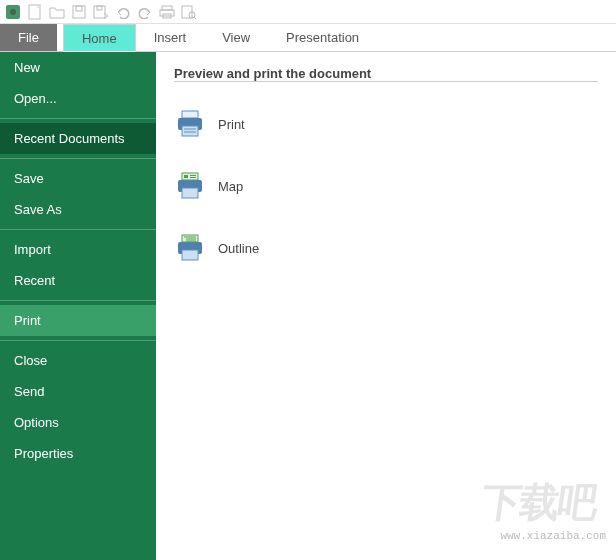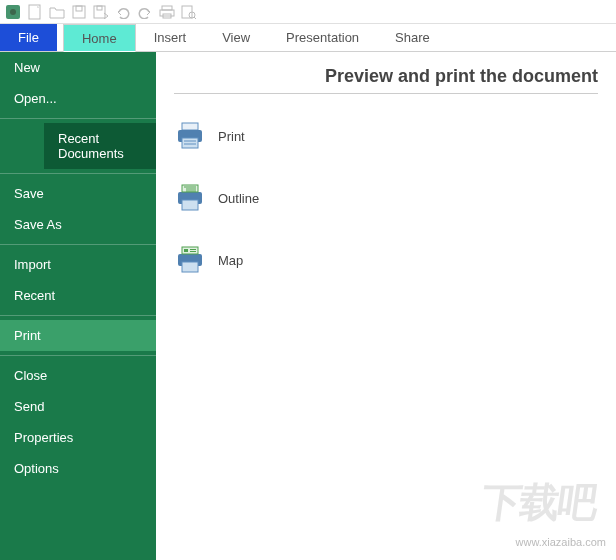--- a/index.html
+++ b/index.html
@@ -39,21 +39,21 @@
   }
   .tab {
     padding: 0 18px;
     display: flex;
     align-items: center;
     color: #555;
     cursor: pointer;
     font-size: 13px;
   }
   .tab.file {
-    background: #1d4ed8;
+    background: #737373;
     color: #fff;
     margin-right: 6px;
   }
   .tab.home {
     border: 1px solid #d0d0d0;
     border-bottom: 1px solid #fff;
     margin-bottom: -1px;
     background: #5eead4;
   }
   .main {
@@ -68,66 +68,64 @@
     flex-direction: column;
     padding-top: 0;
   }
   .sidebar-item {
     padding: 8px 14px;
     cursor: pointer;
     font-size: 13px;
   }
   .sidebar-item.highlight {
     background: #0d5a35;
-    margin-left: 44px;
   }
   .sidebar-item.active {
     background: #3aa06a;
   }
   .sidebar-sep {
     border-top: 1px solid rgba(255,255,255,0.25);
     margin: 4px 0;
   }
   .content {
     flex: 1;
     padding: 14px 18px;
     background: #fff;
   }
   .content-title {
     font-weight: bold;
-    font-size: 18px;
+    font-size: 13px;
     color: #444;
-    padding-bottom: 6px;
     border-bottom: 1px solid #ccc;
     margin-bottom: 18px;
-    text-align: right;
   }
   .content-item {
     display: flex;
     align-items: center;
     gap: 12px;
     padding: 8px 0 22px 0;
     cursor: pointer;
   }
   .content-item-label {
     color: #444;
     font-size: 13px;
   }
   .big-icon {
     width: 32px;
     height: 32px;
     flex-shrink: 0;
   }
   .watermark {
     position: absolute;
     right: 10px;
-    bottom: 12px;
+    bottom: 18px;
     color: #bbb;
     font-size: 11px;
     pointer-events: none;
+    font-family: Liberation Mono, monospace;
   }
   .wm-logo {
     position: absolute;
     right: 20px;
     bottom: 30px;
     color: #ccc;
     font-size: 40px;
     font-weight: bold;
     letter-spacing: -2px;
     transform: skewX(-8deg);
@@ -196,87 +194,86 @@
       </svg>
   </span>
 </div>
 
 <div class="tabs">
   <div class="tab file">File</div>
   <div class="tab home">Home</div>
   <div class="tab">Insert</div>
   <div class="tab">View</div>
   <div class="tab">Presentation</div>
-  <div class="tab">Share</div>
 </div>
 
 <div class="main">
 
   <div class="sidebar">
     <div class="sidebar-item">New</div>
     <div class="sidebar-item">Open...</div>
     <div class="sidebar-sep"></div>
     <div class="sidebar-item highlight">Recent Documents</div>
     <div class="sidebar-sep"></div>
     <div class="sidebar-item">Save</div>
     <div class="sidebar-item">Save As</div>
     <div class="sidebar-sep"></div>
     <div class="sidebar-item">Import</div>
     <div class="sidebar-item">Recent</div>
     <div class="sidebar-sep"></div>
     <div class="sidebar-item active">Print</div>
     <div class="sidebar-sep"></div>
     <div class="sidebar-item">Close</div>
     <div class="sidebar-item">Send</div>
+    <div class="sidebar-item">Options</div>
     <div class="sidebar-item">Properties</div>
-    <div class="sidebar-item">Options</div>
   </div>
 
   <div class="content">
     <div class="content-title">Preview and print the document</div>
 
     <div class="content-item">
       <span class="big-icon">
         <svg width="32" height="32">
             <rect x="8" y="3" width="16" height="7" fill="#e8f0f8" stroke="#6090c0"></rect>
             <rect x="4" y="10" width="24" height="12" rx="2" fill="#5080b0"></rect>
             <rect x="8" y="18" width="16" height="10" fill="#cde0f0" stroke="#6090c0"></rect>
             <line x1="10" y1="21" x2="22" y2="21" stroke="#6090c0"></line>
             <line x1="10" y1="24" x2="22" y2="24" stroke="#6090c0"></line>
           </svg>
       </span>
       <span class="content-item-label">Print</span>
     </div>
 
+
+    <div class="content-item">
+      <span class="big-icon">
+        <svg width="32" height="32">
+            <rect x="4" y="10" width="24" height="12" rx="2" fill="#5080b0"></rect>
+            <rect x="8" y="3" width="16" height="7" fill="#e0f0e0" stroke="#50a050"></rect>
+            <rect x="10" y="5" width="4" height="3" fill="#50a050"></rect>
+            <rect x="16" y="5" width="6" height="1" fill="#50a050"></rect>
+            <rect x="16" y="7" width="6" height="1" fill="#50a050"></rect>
+            <rect x="8" y="18" width="16" height="10" fill="#cde0f0" stroke="#6090c0"></rect>
+          </svg>
+      </span>
+      <span class="content-item-label">Map</span>
+    </div>
 
     <div class="content-item">
       <span class="big-icon">
         <svg width="32" height="32">
             <rect x="4" y="10" width="24" height="12" rx="2" fill="#5080b0"></rect>
             <rect x="8" y="3" width="16" height="7" fill="#e0f0e0" stroke="#50a050"></rect>
             <line x1="10" y1="5" x2="22" y2="5" stroke="#50a050"></line>
             <line x1="12" y1="7" x2="22" y2="7" stroke="#50a050"></line>
             <line x1="12" y1="9" x2="22" y2="9" stroke="#50a050"></line>
             <rect x="8" y="18" width="16" height="10" fill="#cde0f0" stroke="#6090c0"></rect>
           </svg>
       </span>
       <span class="content-item-label">Outline</span>
     </div>
 
-    <div class="content-item">
-      <span class="big-icon">
-        <svg width="32" height="32">
-            <rect x="4" y="10" width="24" height="12" rx="2" fill="#5080b0"></rect>
-            <rect x="8" y="3" width="16" height="7" fill="#e0f0e0" stroke="#50a050"></rect>
-            <rect x="10" y="5" width="4" height="3" fill="#50a050"></rect>
-            <rect x="16" y="5" width="6" height="1" fill="#50a050"></rect>
-            <rect x="16" y="7" width="6" height="1" fill="#50a050"></rect>
-            <rect x="8" y="18" width="16" height="10" fill="#cde0f0" stroke="#6090c0"></rect>
-          </svg>
-      </span>
-      <span class="content-item-label">Map</span>
-    </div>
-
   </div>
 </div>
 
 <div class="wm-logo">下载吧</div>
 <div class="watermark">www.xiazaiba.com</div>
 
 </body></html>

